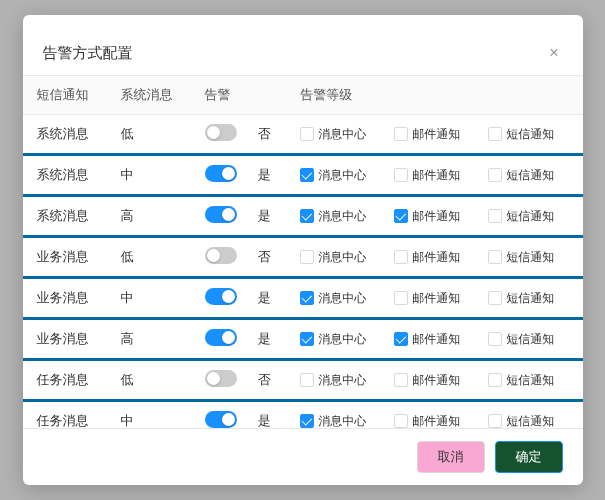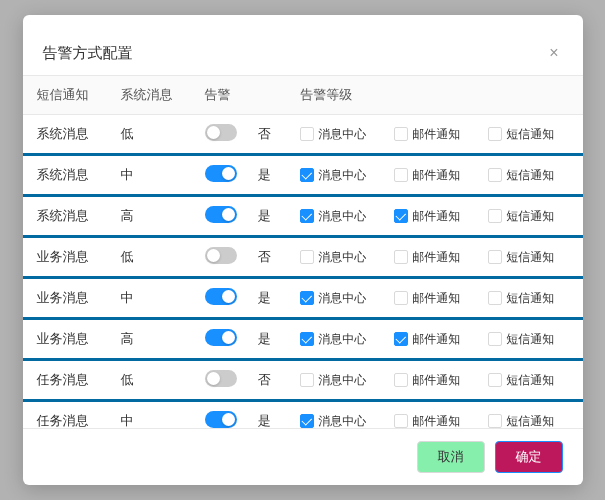--- a/index.html
+++ b/index.html
@@ -150,26 +150,26 @@
       color: #333;
     }
     .btn {
       padding: 6px 20px;
       border-radius: 4px;
       font-size: 13px;
       cursor: pointer;
       border: 1px solid;
     }
     .btn-cancel {
-      background: #86efac;
+      background: #f9a8d4;
       border-color: #d9d9d9;
       color: #333;
     }
     .btn-confirm {
-      background: #be185d;
+      background: #14532d;
       border-color: #1890ff;
       color: #fff;
       font-family: Liberation Mono, monospace;
     }
     .dialog-body::-webkit-scrollbar { width: 6px; }
     .dialog-body::-webkit-scrollbar-track { background: #f1f1f1; }
     .dialog-body::-webkit-scrollbar-thumb { background: #ccc; border-radius: 3px; }
   </style>
 </head>
 <body>

